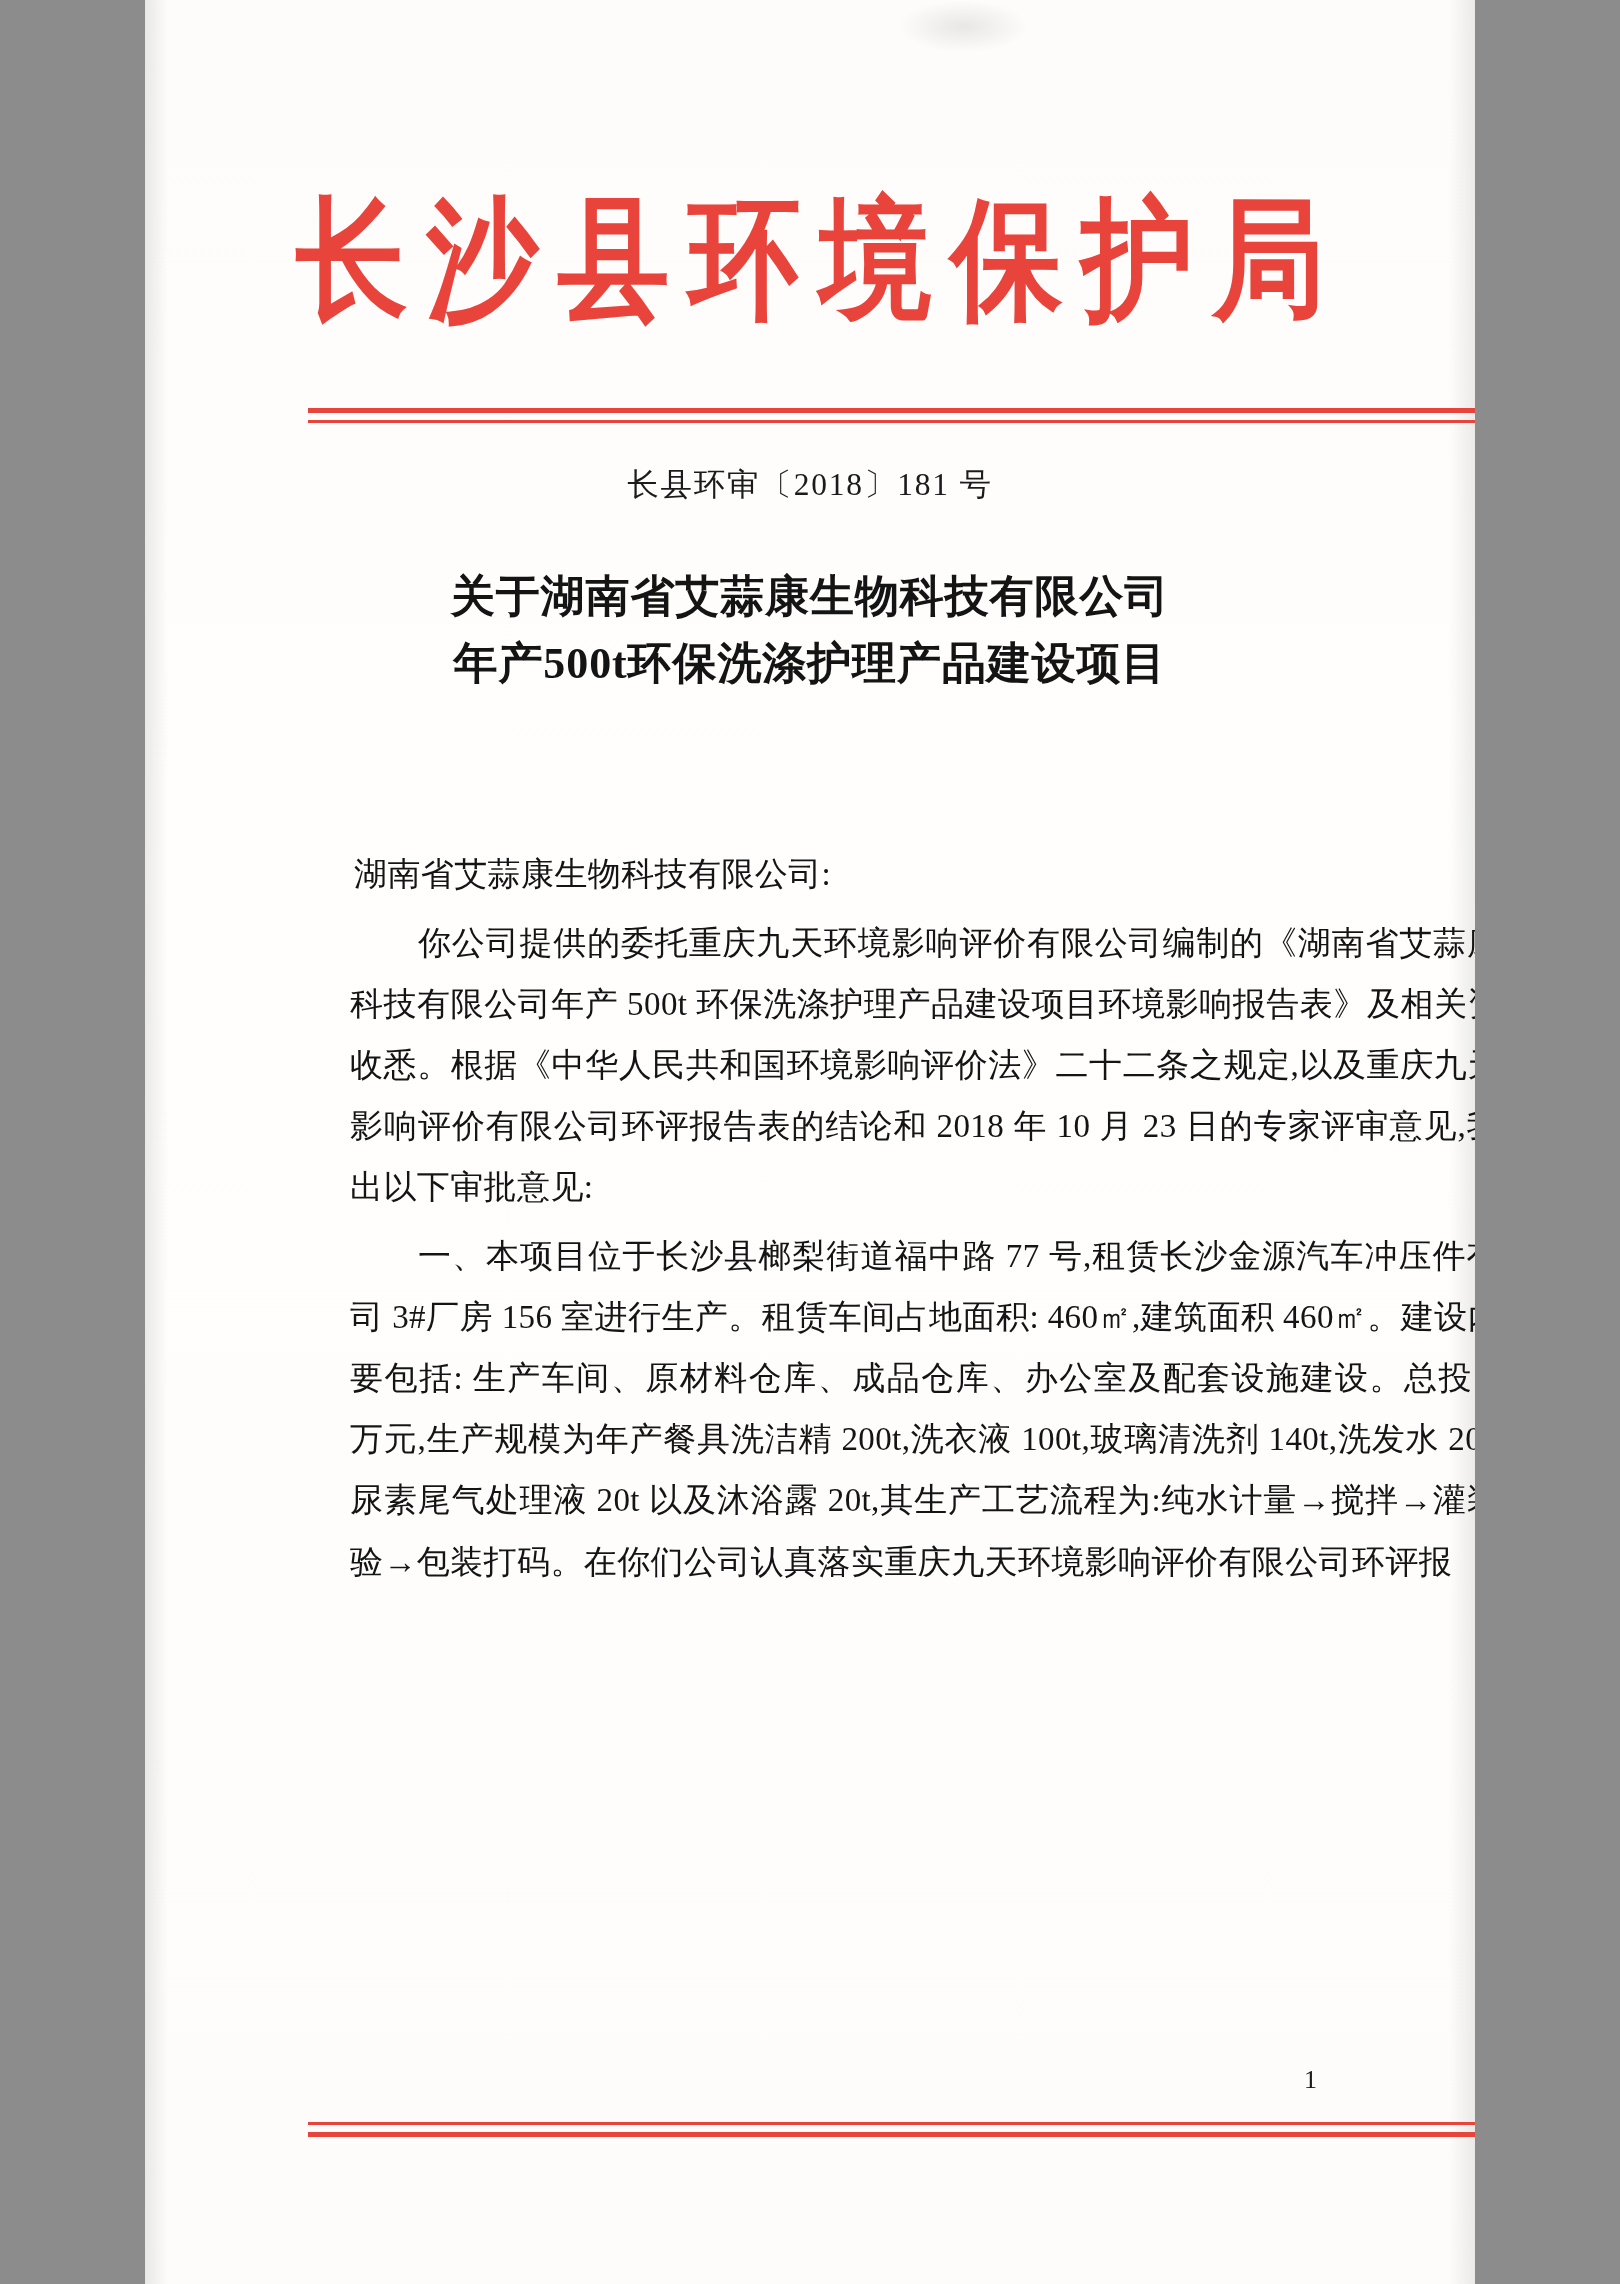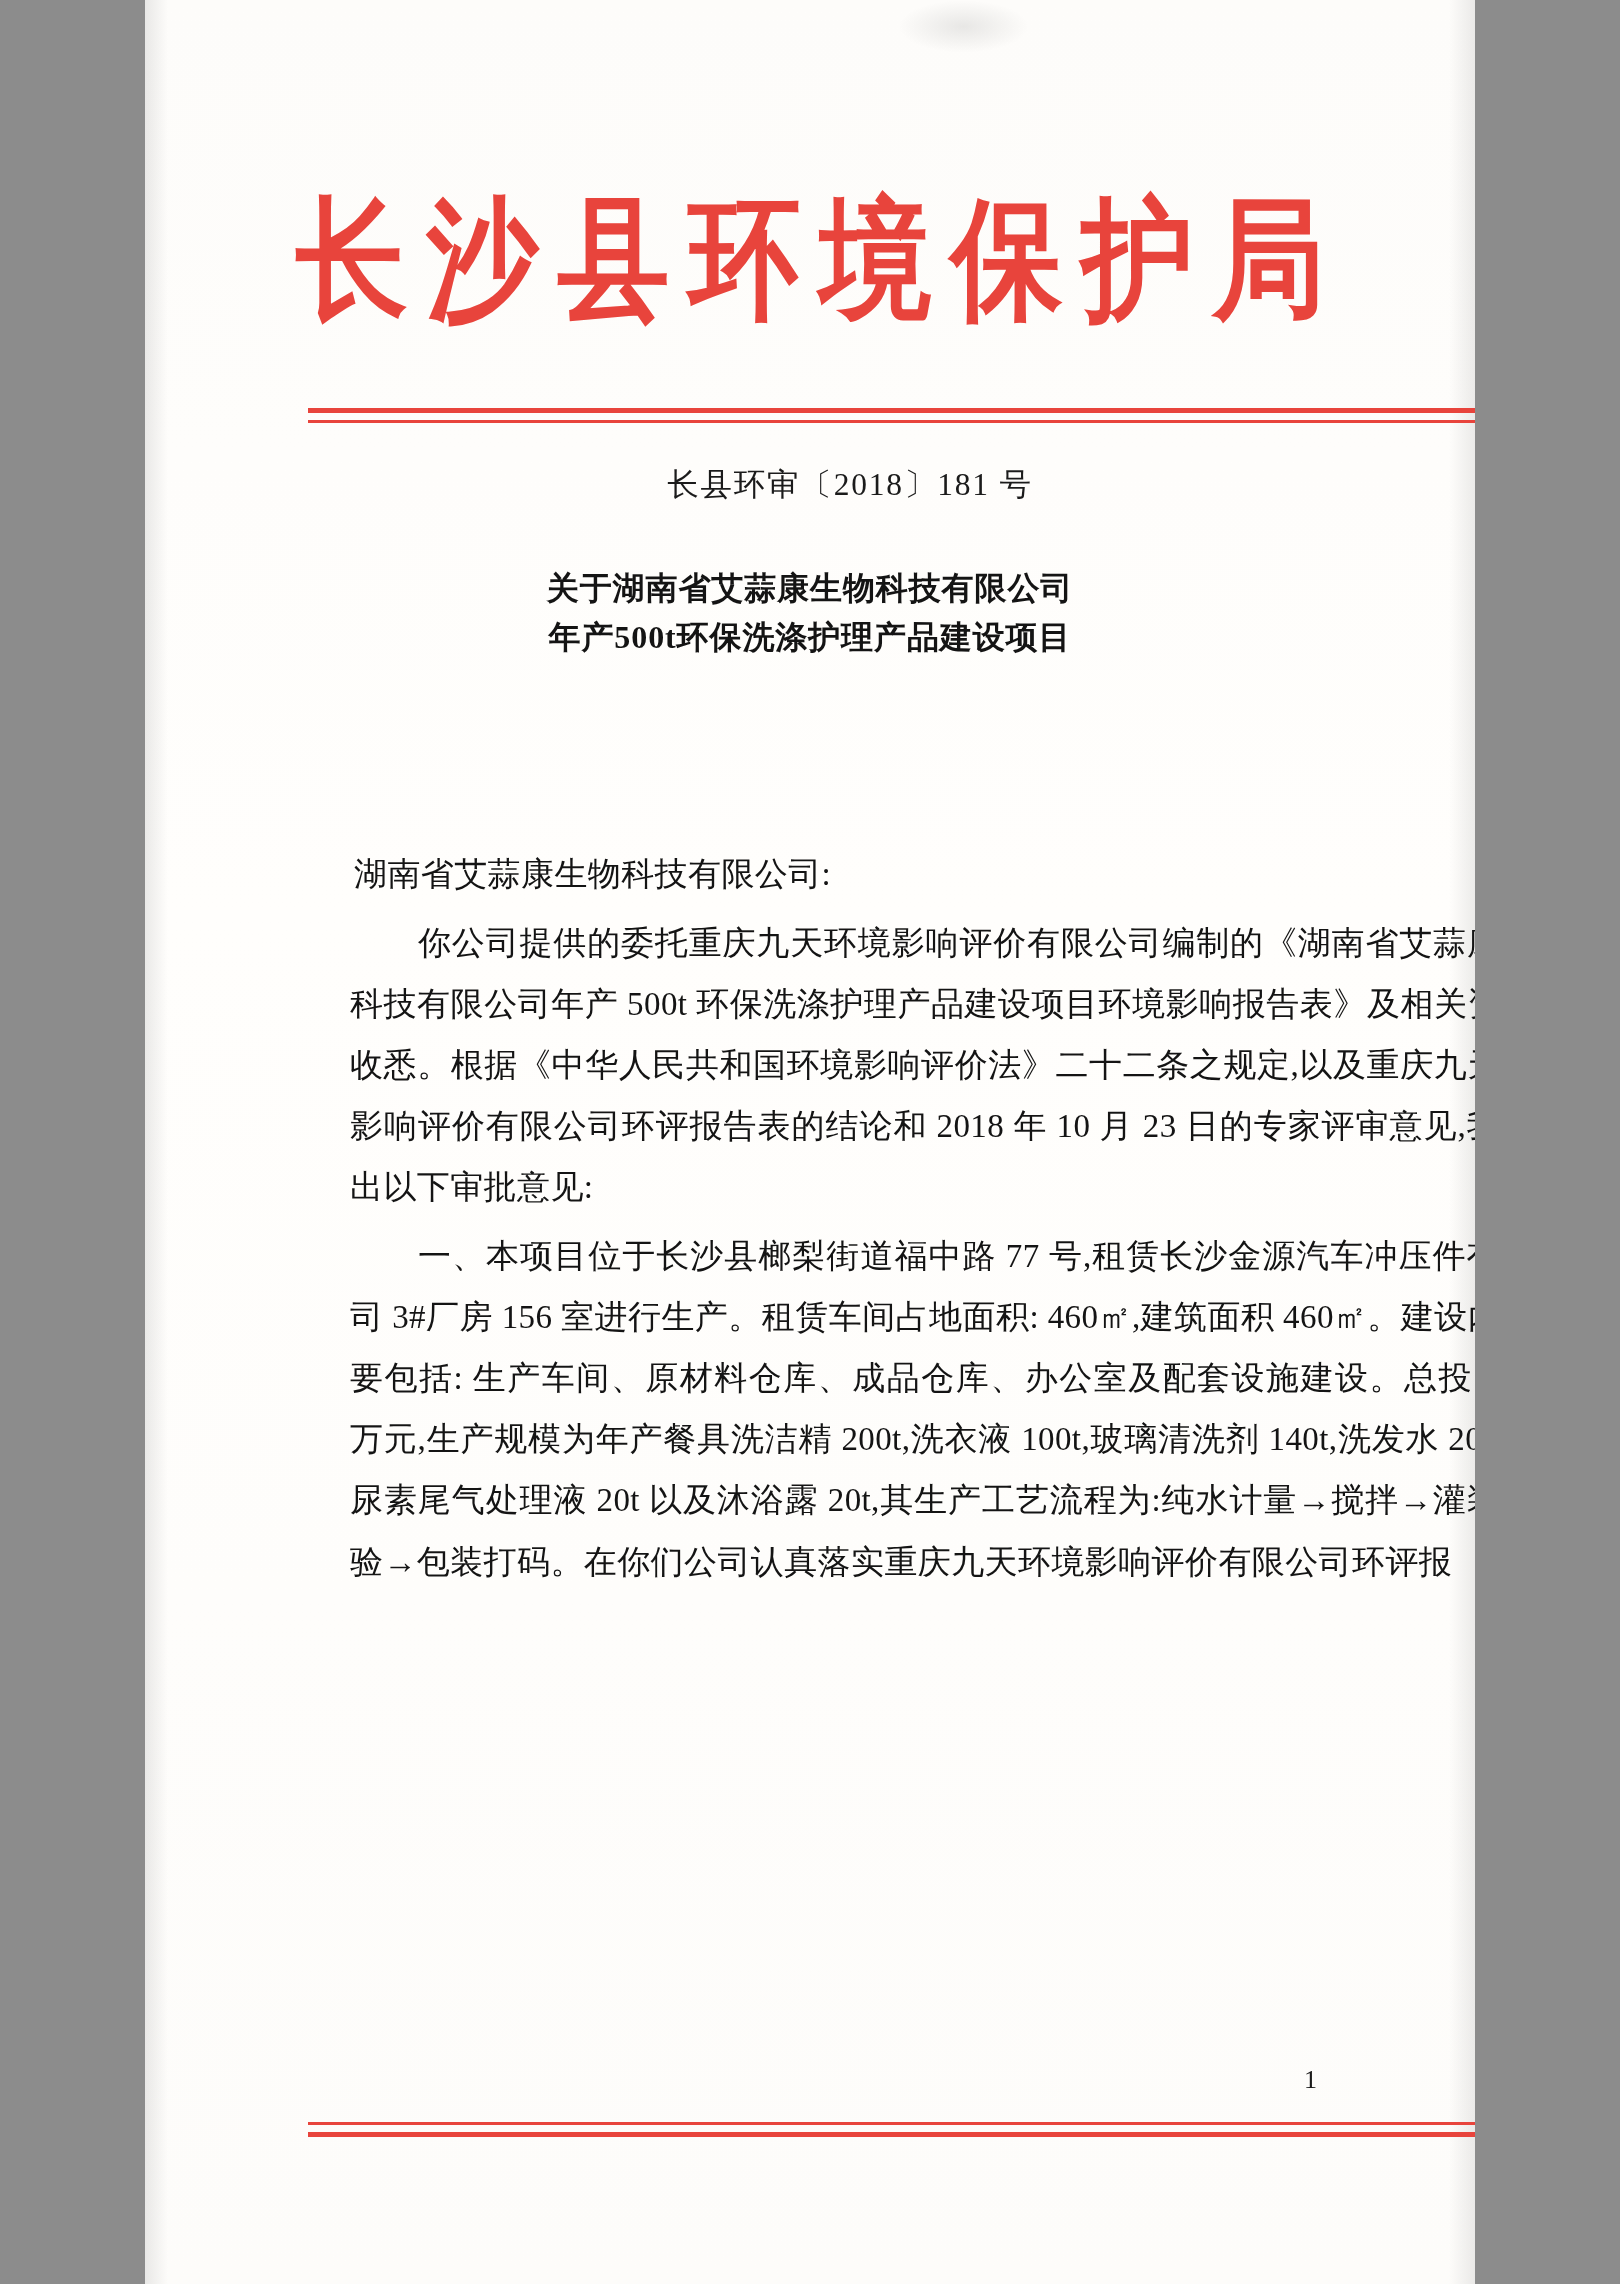--- a/index.html
+++ b/index.html
@@ -85,32 +85,31 @@
   
   .doc-number {
     position: absolute;
     top: 464px;
     left: 0;
     width: 100%;
     text-align: center;
     font-size: 31.5px;
     letter-spacing: 1.8px;
     color: #1b1b1b;
-    margin-left: 40px;
   }
 
   
   .doc-title {
     position: absolute;
     top: 564px;
     left: 0;
     width: 100%;
     text-align: center;
     font-weight: bold;
-    font-size: 32px;
+    font-size: 44px;
     line-height: 1.52;
     letter-spacing: 0.9px;
     color: #141414;
   }
   .doc-title div { white-space: nowrap; }
 
   
   .body-text {
     position: absolute;
     top: 844px;

